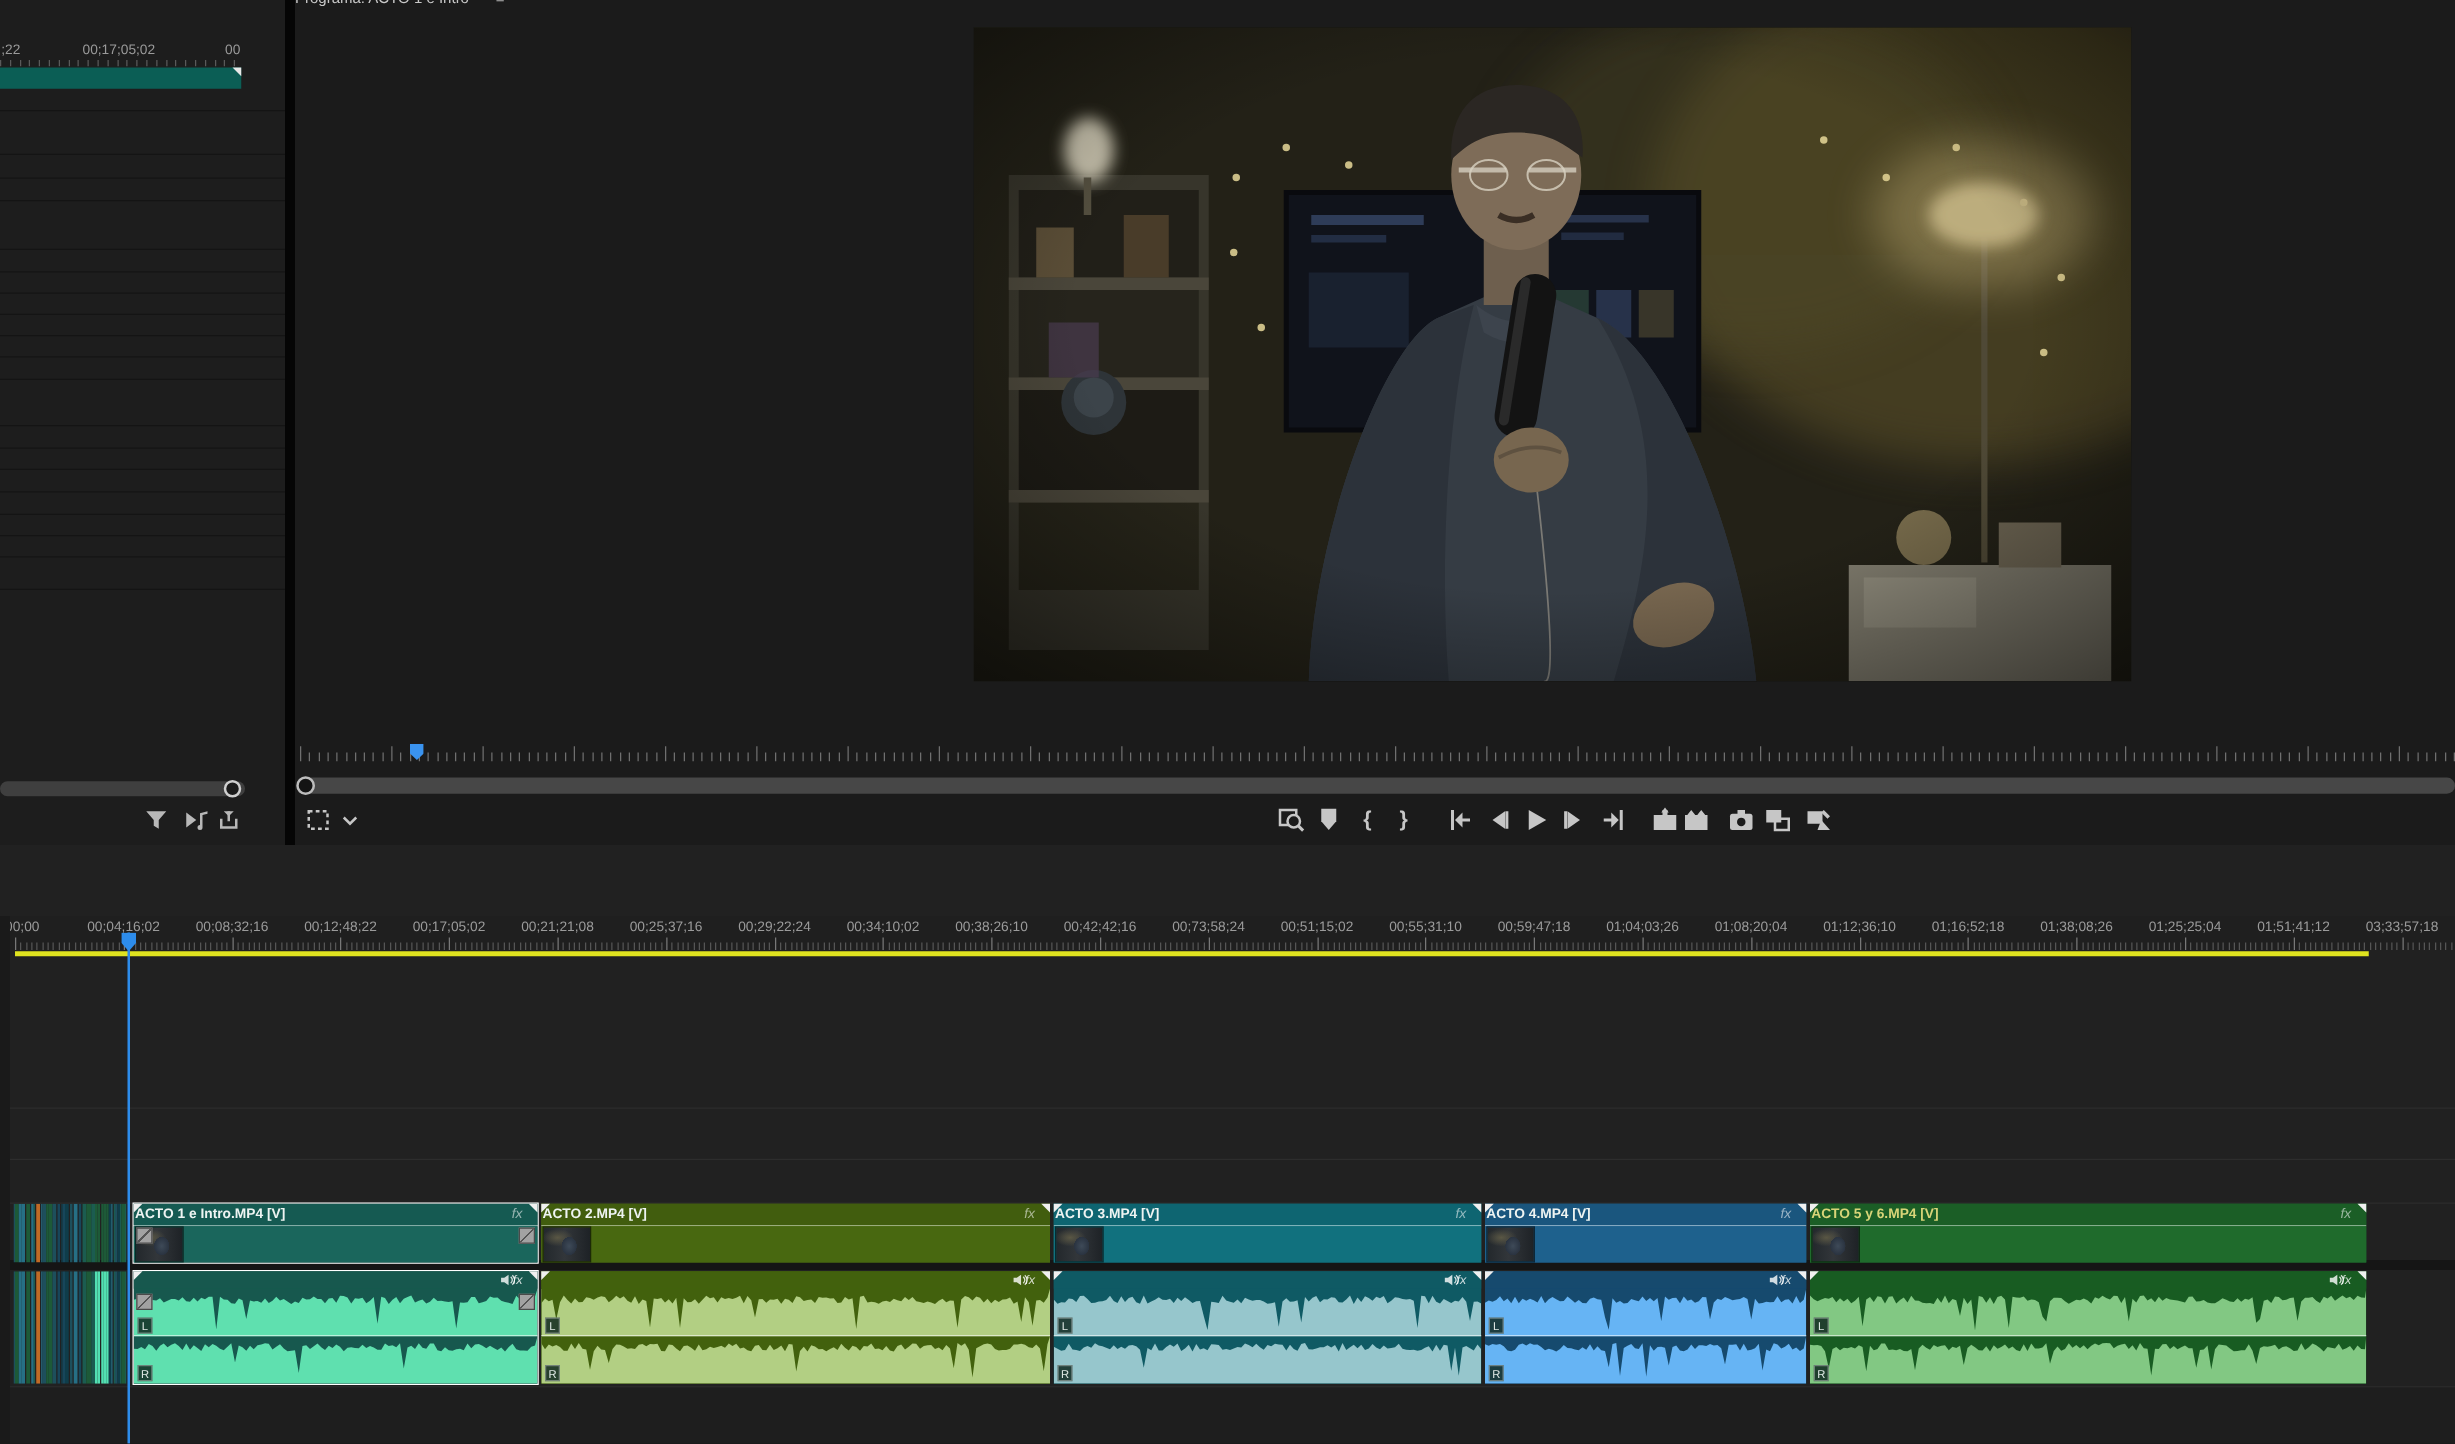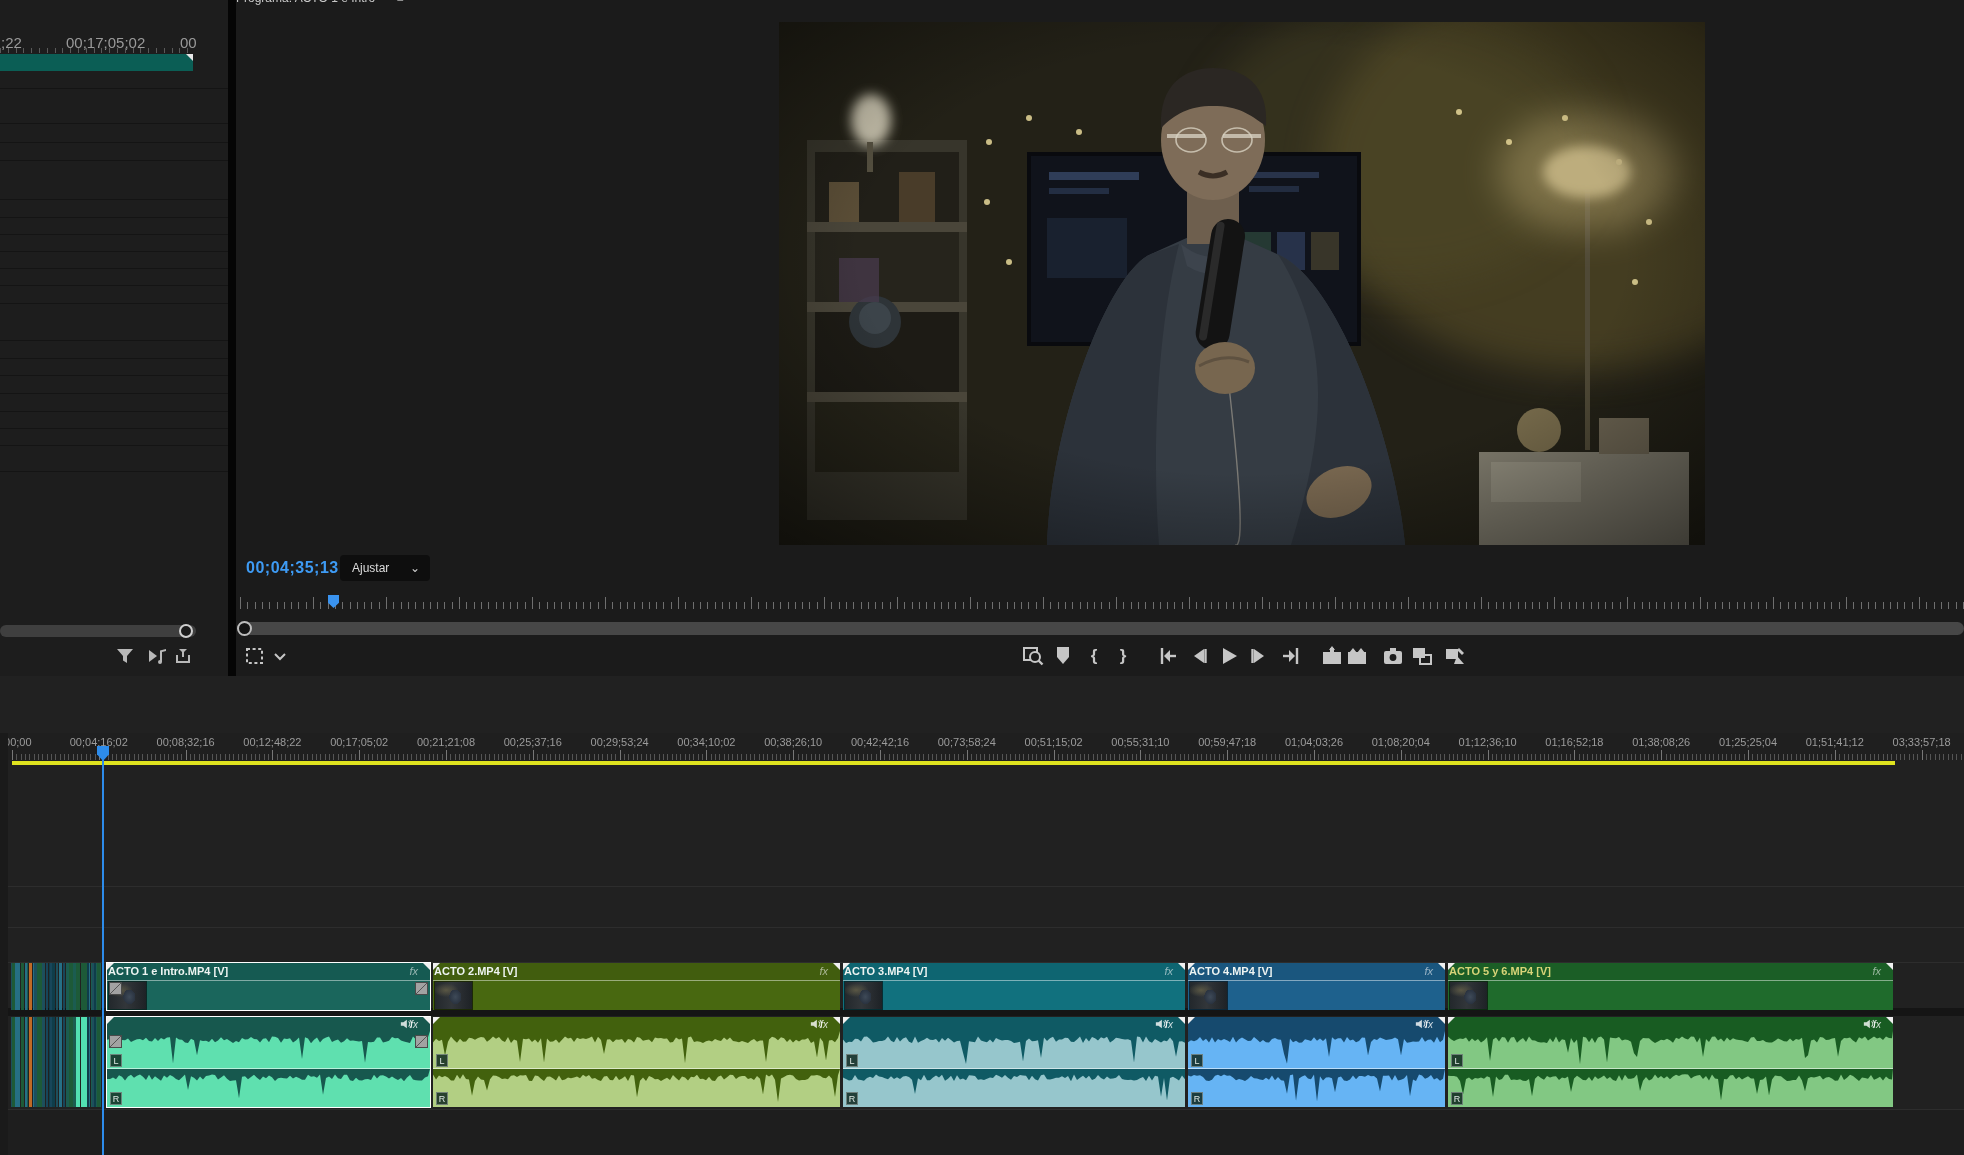--- a/index.html
+++ b/index.html
@@ -4,21 +4,21 @@
 <style>
   html,body{margin:0;padding:0;background:#101010;}
   #root{
     position:relative;width:1964px;height:1155px;overflow:hidden;
     background:#1d1d1d;font-family:"Liberation Sans",sans-serif;
     -webkit-font-smoothing:antialiased;
   }
   .abs{position:absolute;}
   
   #left-panel{left:0;top:0;width:228px;height:676px;background:#1d1d1d;overflow:hidden;}
-  .mini-ruler-label{position:absolute;top:34px;font-size:15px;color:#9a9a9a;white-space:nowrap;}
+  .mini-ruler-label{position:absolute;top:34px;font-size:11px;color:#9a9a9a;white-space:nowrap;}
   #lp-ticks{position:absolute;left:0;top:48px;width:196px;height:6px;}
   .lp-tick{position:absolute;top:0;width:1px;height:5px;background:#5a5a5a;}
   #lp-bar{position:absolute;left:0;top:54px;width:193px;height:17px;background:#0b5e55;}
   #lp-bar-corner{position:absolute;left:186px;top:54px;width:0;height:0;
     border-left:7px solid transparent;border-top:7px solid #e8e8e8;}
   .lp-row-line{position:absolute;left:0;width:228px;height:1px;background:#141414;}
   #lp-scroll-track{position:absolute;left:0;top:625px;width:196px;height:12px;background:#3f3f3f;border-radius:6px;}
   #lp-scroll-knob{position:absolute;left:179px;top:624px;width:14px;height:14px;border-radius:50%;
     background:#1b1b1b;border:2px solid #cfcfcf;box-sizing:border-box;}
   .panel-icon{position:absolute;width:22px;height:22px;color:#b8b8b8;}
@@ -281,27 +281,20 @@
           </g>
           <path d="M446 330 q24 200 10 193" stroke="#9a948a" stroke-width="1.4" fill="none" opacity=".7"></path>
           <ellipse cx="446" cy="346" rx="30" ry="26" fill="#77664f"></ellipse>
           <path d="M420 344 q26 -14 50 -4" stroke="#5e5140" stroke-width="3" fill="none"></path>
           <ellipse cx="560" cy="470" rx="34" ry="24" fill="#77664f" transform="rotate(-24 560 470)"></ellipse>
         </g>
         <rect width="926" height="523" fill="url(#vig)"></rect>
       </svg>
     </div>
 
-    <div id="tc-row">
-      <span id="program-timecode" style="color: rgb(62, 155, 244);">00;04;35;13</span>
-      <div id="fit-dropdown">
-        <span>Ajustar</span>
-        <span class="chev">⌄</span>
-      </div>
-    </div>
 
     <div id="pm-ruler">
         <div class="pm-tick" style="left: 4px; height: 12px;"></div>
         <div class="pm-tick" style="left: 11.3px; height: 7px;"></div>
         <div class="pm-tick" style="left: 18.6px; height: 7px;"></div>
         <div class="pm-tick" style="left: 25.9px; height: 7px;"></div>
         <div class="pm-tick" style="left: 33.2px; height: 7px;"></div>
         <div class="pm-tick" style="left: 40.5px; height: 7px;"></div>
         <div class="pm-tick" style="left: 47.8px; height: 7px;"></div>
         <div class="pm-tick" style="left: 55.1px; height: 7px;"></div>
@@ -637,21 +630,21 @@
 
   <div id="timeline" class="abs">
     <div id="tl-ruler">
         <span class="tl-label" style="left: 1px; transform: none;">;00;00</span>
         <span class="tl-label" style="left: 98.8px;">00;04;16;02</span>
         <span class="tl-label" style="left: 185.6px;">00;08;32;16</span>
         <span class="tl-label" style="left: 272.4px;">00;12;48;22</span>
         <span class="tl-label" style="left: 359.2px;">00;17;05;02</span>
         <span class="tl-label" style="left: 446px;">00;21;21;08</span>
         <span class="tl-label" style="left: 532.8px;">00;25;37;16</span>
-        <span class="tl-label" style="left: 619.6px;">00;29;53;24</span>
+        <span class="tl-label" style="left: 619.6px;">00;29;22;24</span>
         <span class="tl-label" style="left: 706.4px;">00;34;10;02</span>
         <span class="tl-label" style="left: 793.2px;">00;38;26;10</span>
         <span class="tl-label" style="left: 880px;">00;42;42;16</span>
         <span class="tl-label" style="left: 966.8px;">00;73;58;24</span>
         <span class="tl-label" style="left: 1053.6px;">00;51;15;02</span>
         <span class="tl-label" style="left: 1140.4px;">00;55;31;10</span>
         <span class="tl-label" style="left: 1227.2px;">00;59;47;18</span>
         <span class="tl-label" style="left: 1314px;">01;04;03;26</span>
         <span class="tl-label" style="left: 1400.8px;">01;08;20;04</span>
         <span class="tl-label" style="left: 1487.6px;">01;12;36;10</span>

